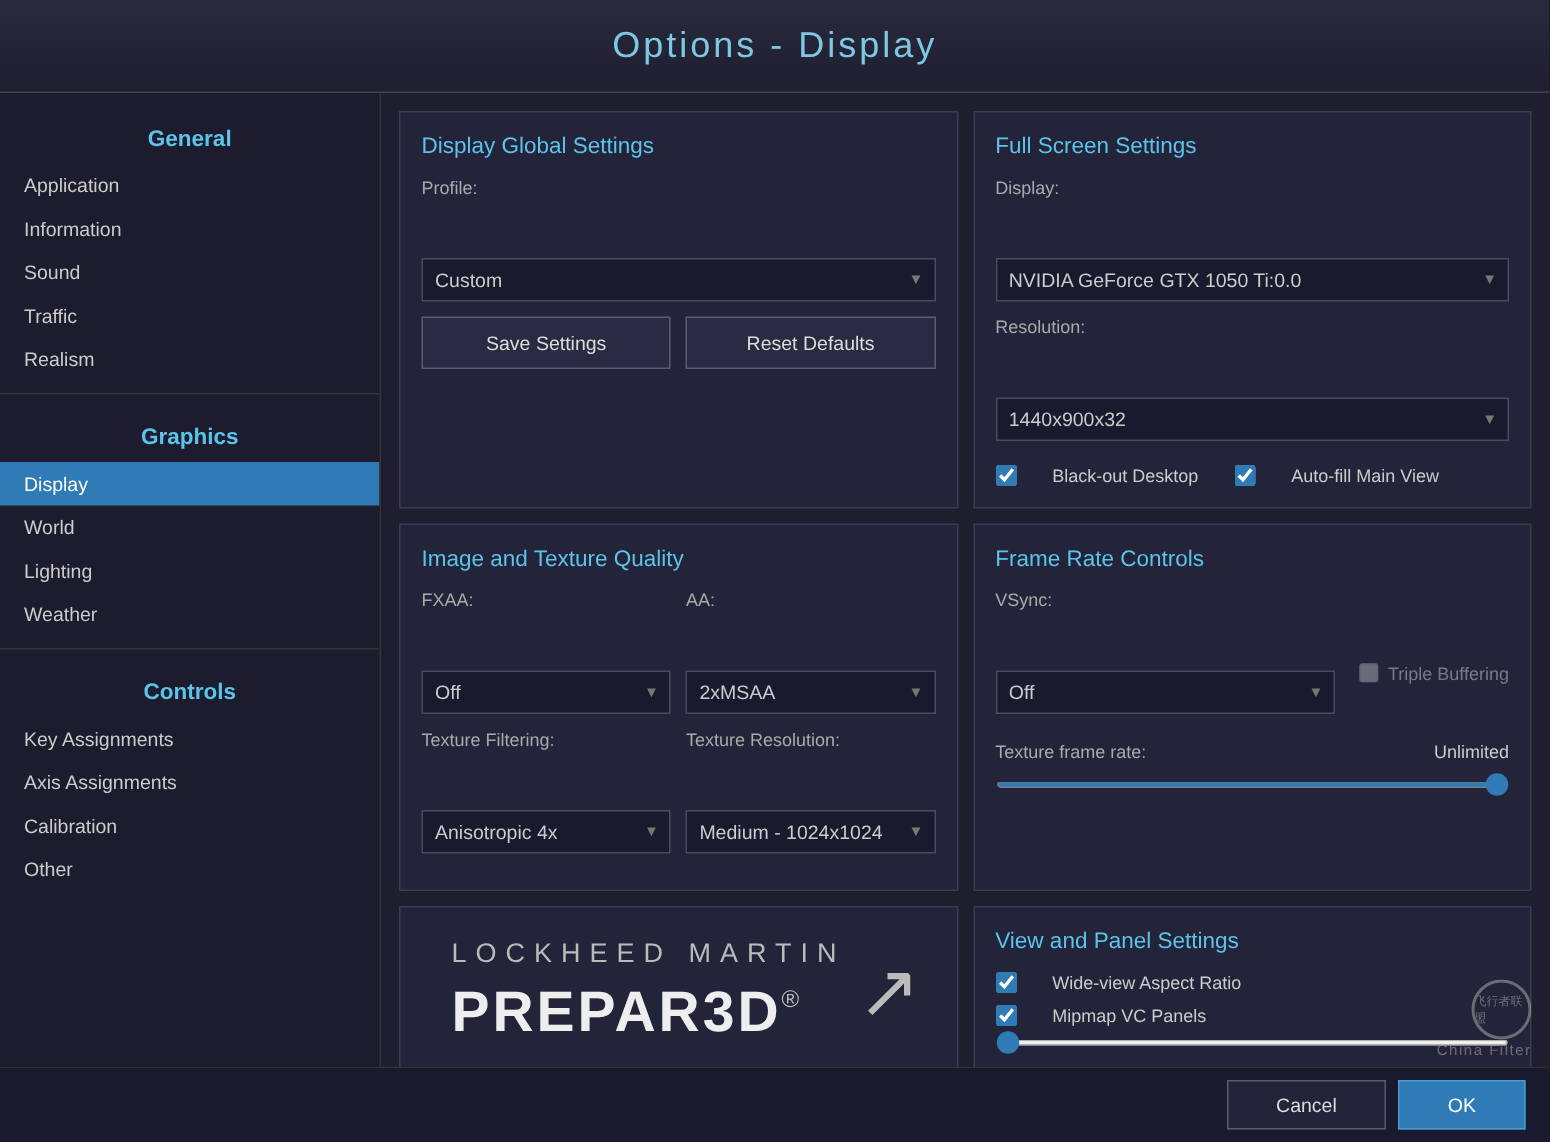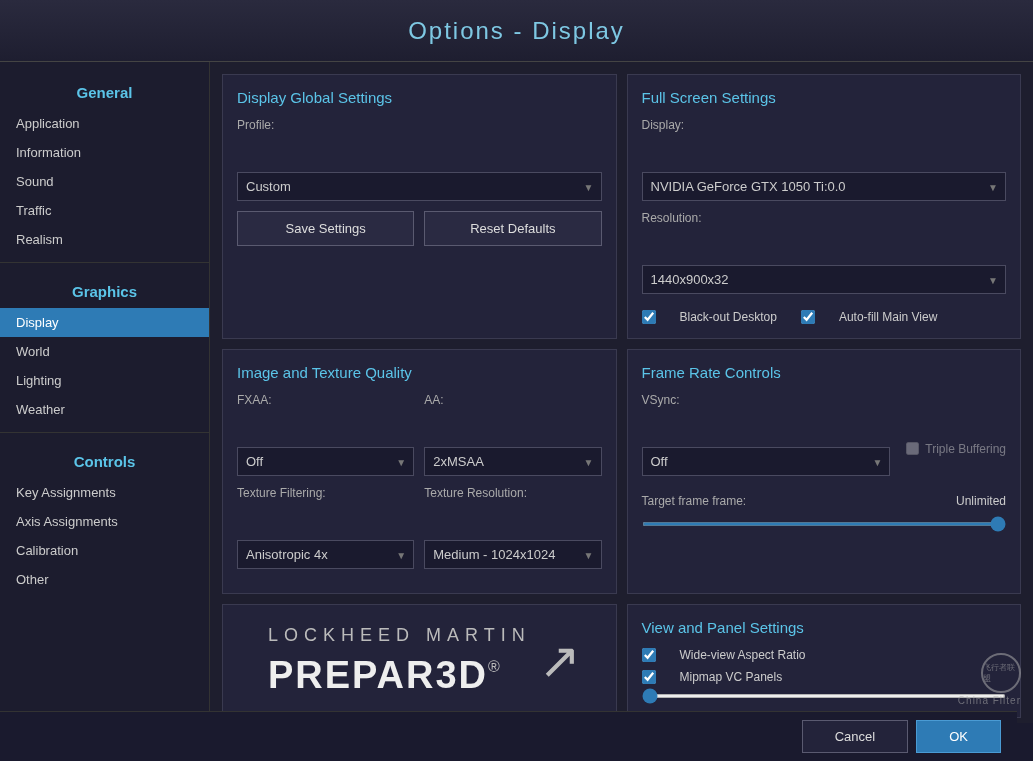--- a/index.html
+++ b/index.html
@@ -30,21 +30,21 @@
     }
 
     
     .main-layout {
       display: flex;
       height: calc(761px - 50px - 50px);
     }
 
     
     .sidebar {
-      width: 210px;
+      width: 254px;
       background: #1c1c2e;
       border-right: 1px solid #333;
       padding: 10px 0;
       flex-shrink: 0;
       overflow-y: auto;
     }
     .sidebar-section-title {
       color: #5bc4e8;
       font-size: 15px;
       font-weight: bold;
@@ -232,21 +232,21 @@
       background: #1a1a2e;
       border-top: 1px solid #333;
       display: flex;
       align-items: center;
       justify-content: flex-end;
       padding: 0 16px;
       gap: 8px;
       position: absolute;
       bottom: 0;
       left: 0;
-      right: 16px;
+      right: 0;
     }
     .btn-bottom {
       padding: 8px 32px;
       background: #23233a;
       border: 1px solid #5a5a70;
       color: #ddd;
       font-size: 13px;
       cursor: pointer;
     }
     .btn-ok {
@@ -441,21 +441,21 @@
             </select>
             <span class="select-arrow">▼</span>
           </div>
         </div>
         <div style="display:flex; align-items:center; padding-top:18px; gap:6px;" class="checkbox-disabled">
           <input type="checkbox" disabled="" style="">
           <span class="inline-check">Triple Buffering</span>
         </div>
       </div>
       <div style="display:flex; align-items:center; justify-content:space-between; margin-bottom:4px;">
-        <span class="slider-label">Target frame frame:</span>
+        <span class="slider-label">Texture frame rate:</span>
         <span class="slider-value">Unlimited</span>
       </div>
       <input type="range" min="0" max="100" value="100" style="width: 100%;">
     </div>
 
     <div class="logo-panel">
       <div style="display:flex; align-items:center; gap:8px;">
         <div>
           <div class="logo-text-lm">LOCKHEED MARTIN</div>
           <div style="display:flex;align-items:center;">

